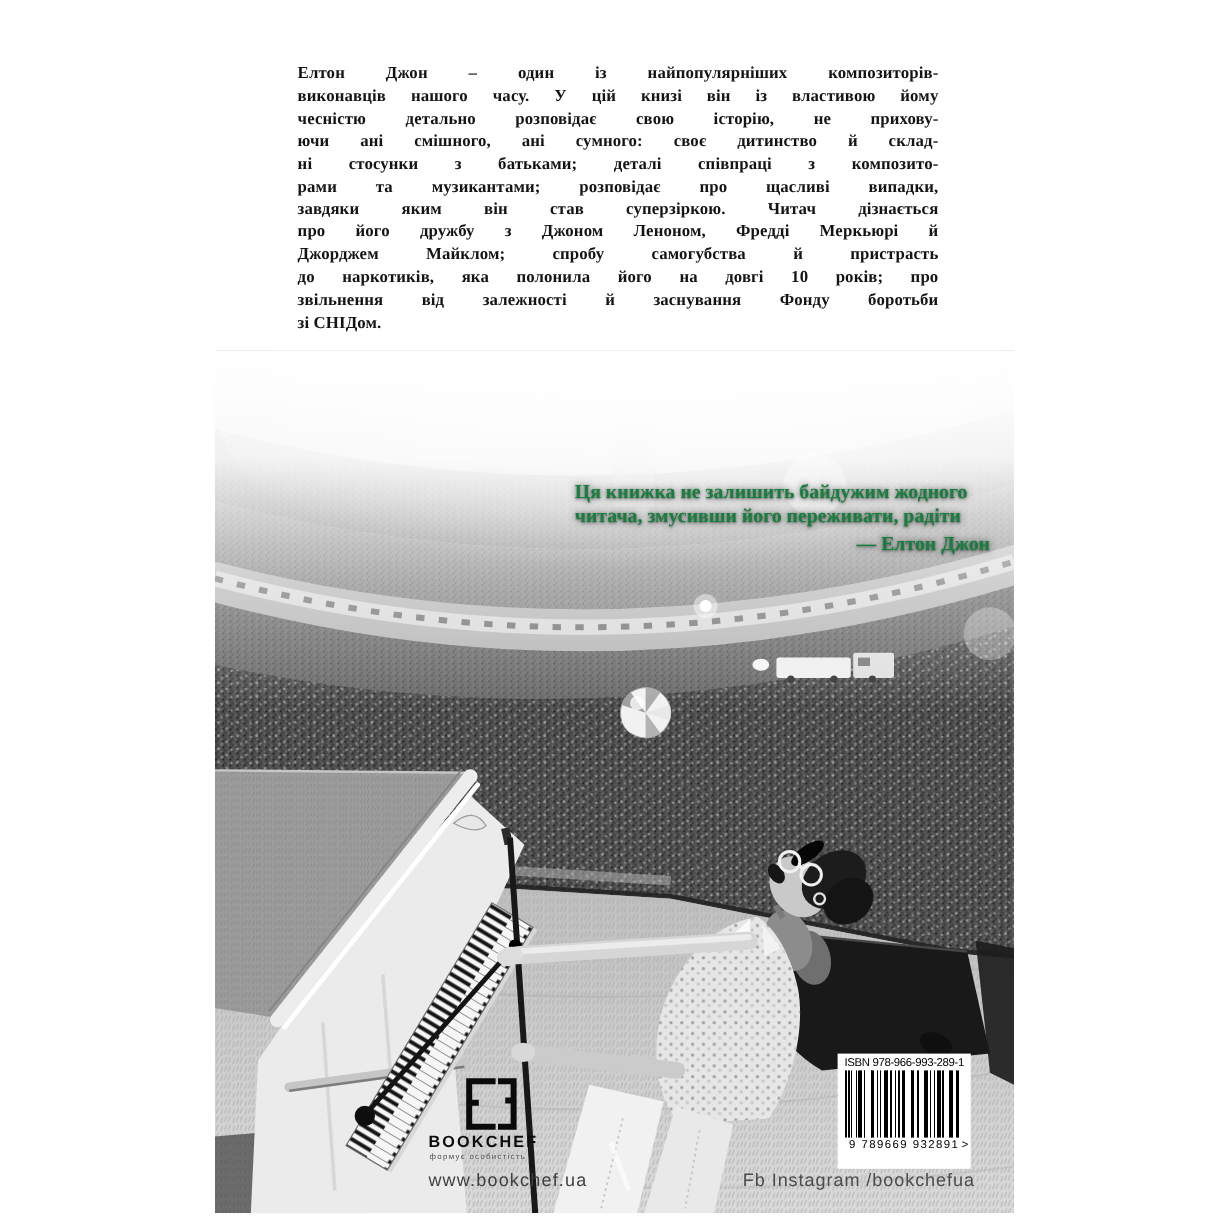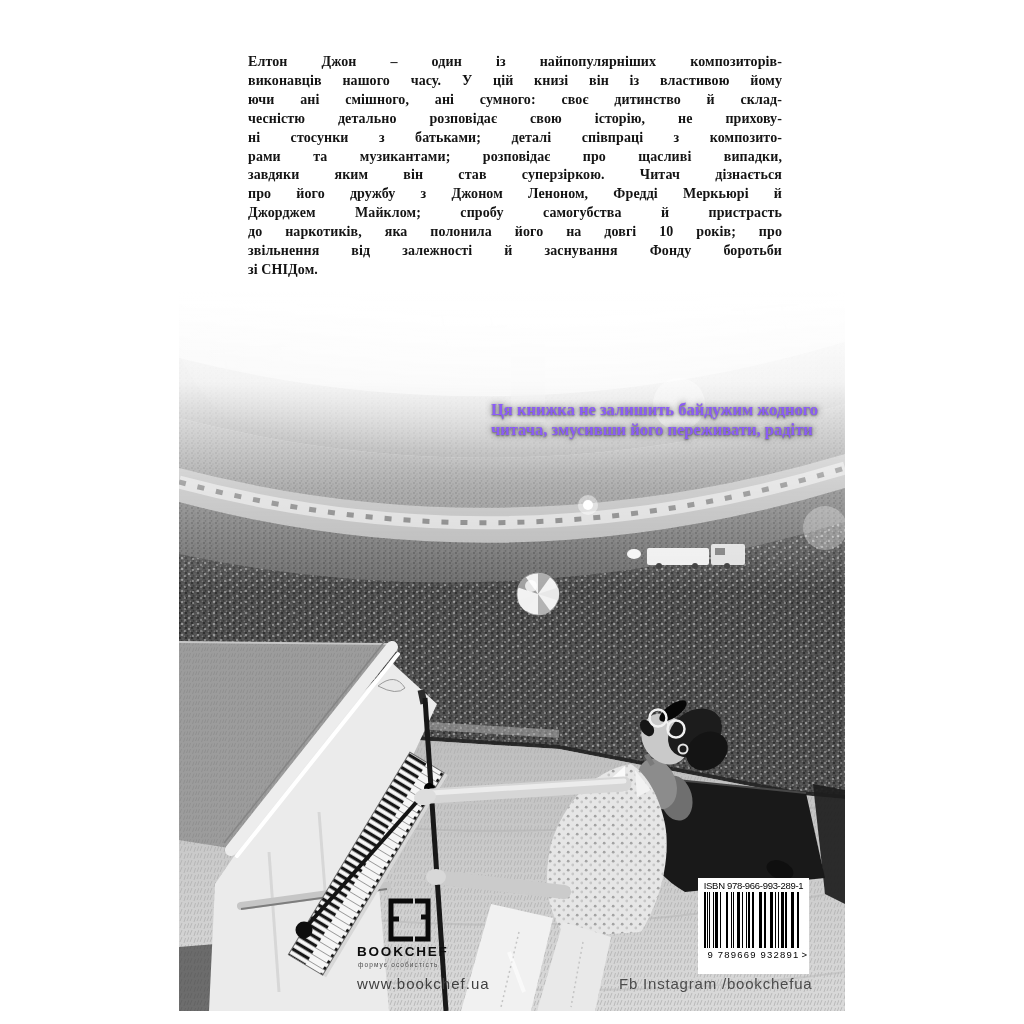--- a/index.html
+++ b/index.html
@@ -7,21 +7,21 @@
         font-family:"Liberation Serif",serif;}
   
   .annotation{position:absolute;left:248px;top:53px;width:534px;color:#141414;
               font-weight:700;font-size:14px;line-height:18.9px;letter-spacing:0.1px;}
   .annotation .line{text-align:justify;text-align-last:justify;white-space:normal;}
   .annotation .line.last{text-align-last:left;}
   
   .photo{position:absolute;left:179px;top:292px;width:666px;height:719px;background:#fff;overflow:hidden;}
   .photo svg.scene{position:absolute;left:0;top:0;width:666px;height:719px;display:block;}
   
-  .quote{position:absolute;left:312px;top:108px;width:350px;color:#8b5cf6;
+  .quote{position:absolute;left:300px;top:108px;width:350px;color:#15803d;
          font-weight:700;font-size:16.5px;line-height:19.5px;
          text-shadow:0 0 6px rgba(35,35,35,.7),0 1px 2px rgba(0,0,0,.45);}
   .quote-attr{text-align:right;margin-top:4px;padding-right:4px;}
   
   .logo{position:absolute;left:204px;top:606px;width:50px;height:44px;}
   .wordmark{position:absolute;left:178px;top:652px;width:109px;color:#0d0d0d;
             font-family:"Liberation Sans",sans-serif;font-weight:700;font-size:13.5px;letter-spacing:1.8px;}
   .tagline{position:absolute;left:179px;top:669px;width:120px;color:#4e4e4e;
            font-family:"Liberation Sans",sans-serif;font-size:6.5px;letter-spacing:1.1px;}
   .website{position:absolute;left:178px;top:683px;color:#3f3f3f;
@@ -39,22 +39,22 @@
   .digits .arrow{position:absolute;right:-2px;top:0;letter-spacing:0;}
 </style>
 </head>
 <body>
 
 <div class="page">
 
   <div class="annotation">
     <div class="line">Елтон Джон – один із найпопулярніших композиторів-</div>
     <div class="line">виконавців нашого часу. У цій книзі він із властивою йому</div>
+    <div class="line">чесністю детально розповідає свою історію, не прихову-</div>
     <div class="line">ючи ані смішного, ані сумного: своє дитинство й склад-</div>
-    <div class="line">чесністю детально розповідає свою історію, не прихову-</div>
     <div class="line">ні стосунки з батьками; деталі співпраці з композито-</div>
     <div class="line">рами та музикантами; розповідає про щасливі випадки,</div>
     <div class="line">завдяки яким він став суперзіркою. Читач дізнається</div>
     <div class="line">про його дружбу з Джоном Леноном, Фредді Меркьюрі й</div>
     <div class="line">Джорджем Майклом; спробу самогубства й пристрасть</div>
     <div class="line">до наркотиків, яка полонила його на довгі 10 років; про</div>
     <div class="line">звільнення від залежності й заснування Фонду боротьби</div>
     <div class="line last">зі СНІДом.</div>
   </div>
 
@@ -241,20 +241,21 @@
         <circle cx="409" cy="213" r="5" fill="#ffffff"></circle>
       </g>
 
       <rect x="0" y="0" width="666" height="300" fill="url(#gFade)"></rect>
       <ellipse cx="350" cy="10" rx="360" ry="215" fill="url(#gSun)"></ellipse>
     </svg>
 
     <div class="quote">
       <div>Ця книжка не залишить байдужим жодного</div>
       <div>читача, змусивши його переживати, радіти</div>
+      <div class="quote-attr">— Елтон Джон</div>
     </div>
 
     <svg class="logo" viewBox="0 0 50 44">
       <path d="M30 3 H8 V41 H30 M8 21 H16" stroke="#0a0a0a" stroke-width="5" fill="none"></path>
       <path d="M32 3 H45 V19 H38 M45 19 V41 H32" stroke="#0a0a0a" stroke-width="5" fill="none"></path>
     </svg>
     <div class="wordmark">BOOKCHEF</div>
     <div class="tagline">формує особистість</div>
     <div class="website">www.bookchef.ua</div>
     <div class="social">Fb Instagram /bookchefua</div>

